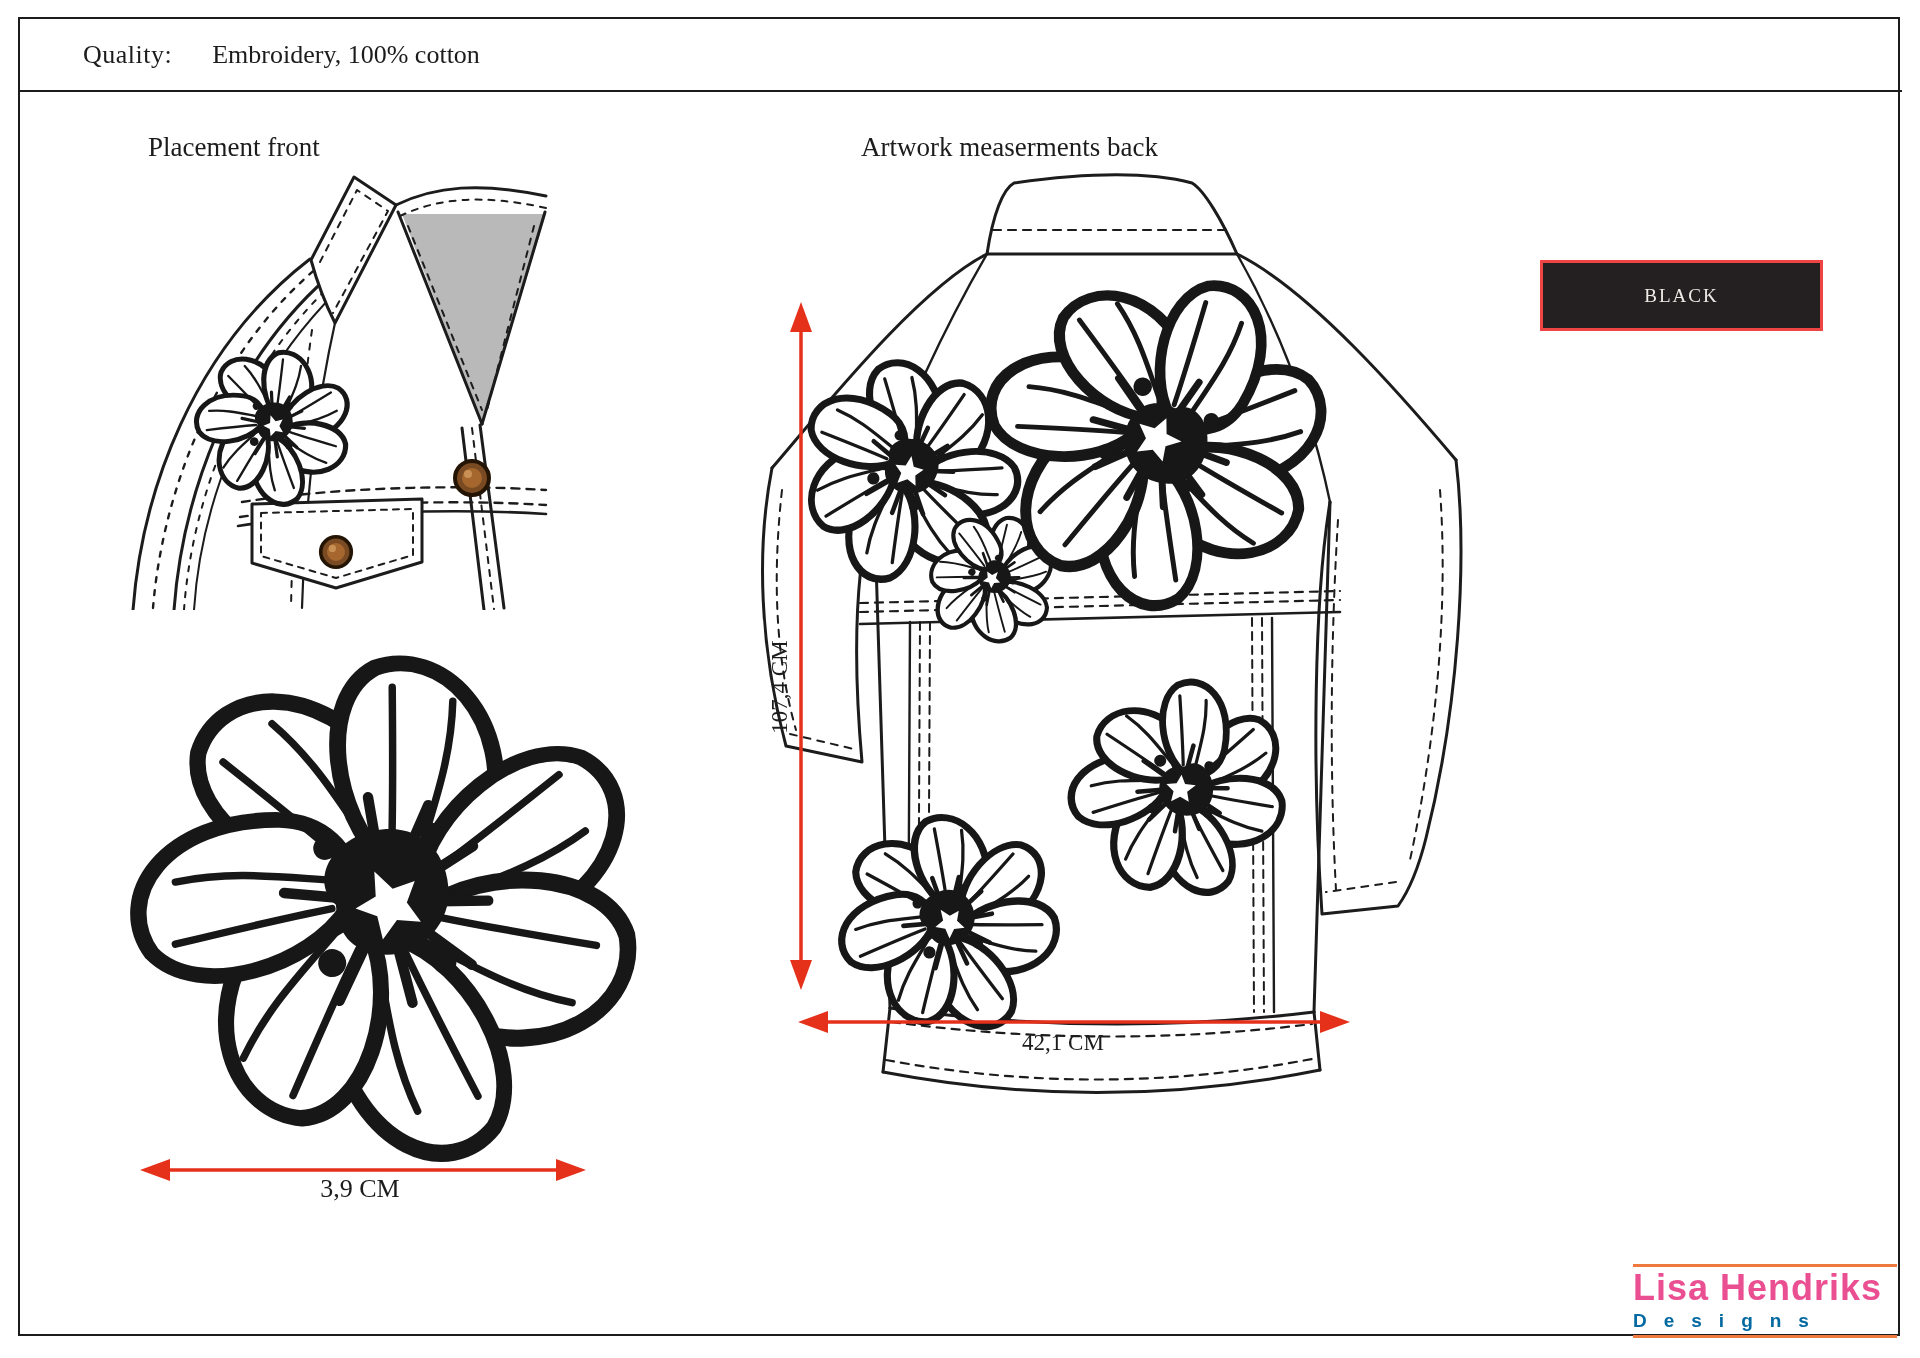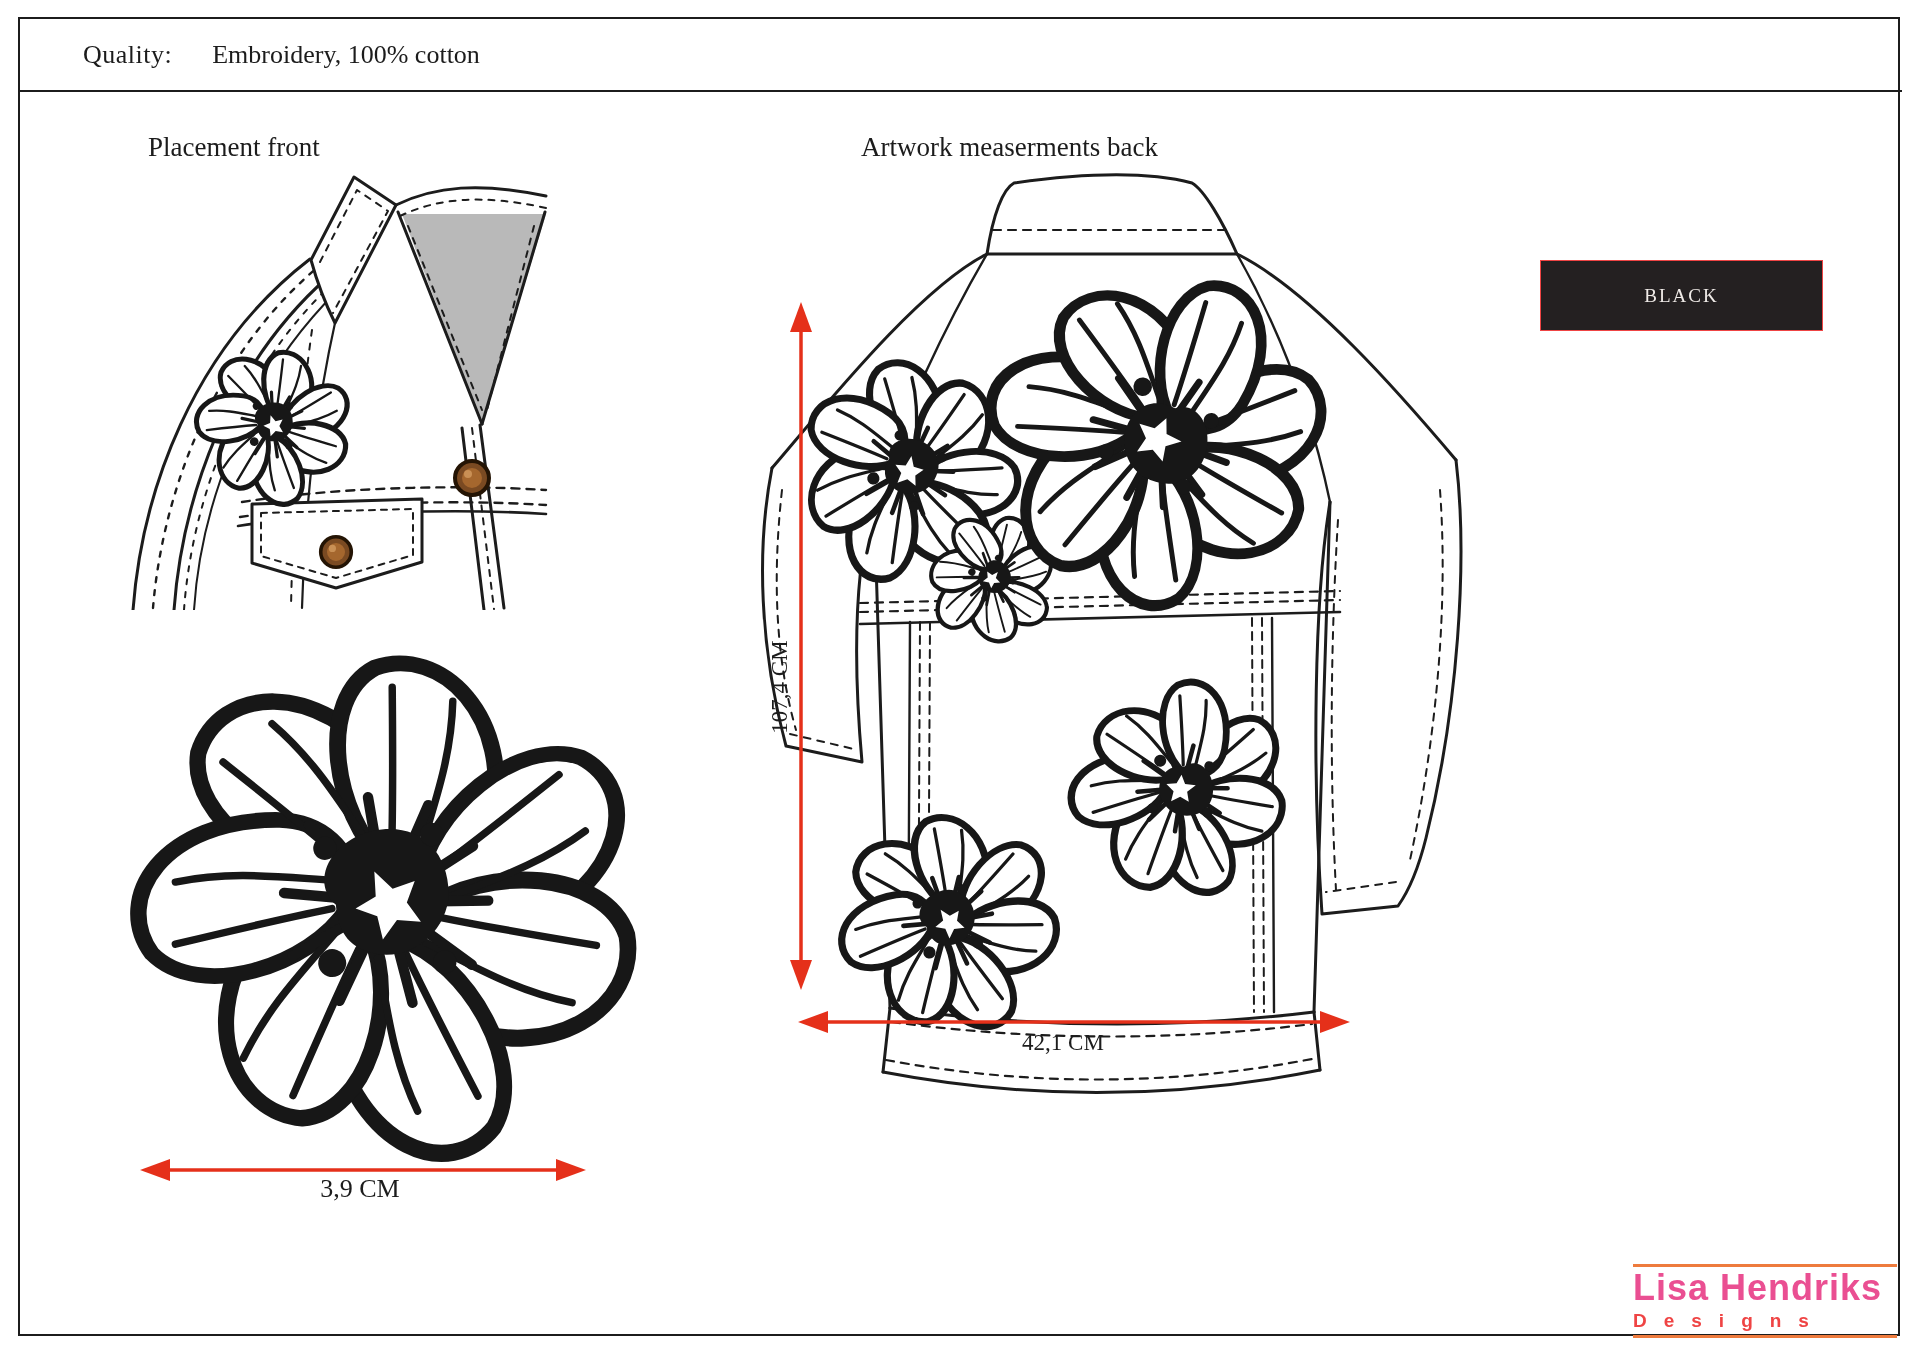--- a/index.html
+++ b/index.html
@@ -22,28 +22,28 @@
   .big-flower{left:118px;top:642px;width:530px;height:530px;}
   .arrow-svg{position:absolute;}
   .arrow-v{left:786px;top:300px;width:30px;height:692px;}
   .arrow-w{left:796px;top:1006px;width:556px;height:32px;}
   .arrow-f{left:138px;top:1153px;width:450px;height:32px;}
   .mlabel{position:absolute;font-size:23px;text-align:center;white-space:nowrap;color:#1c1c1c;}
   .label-h{left:682px;top:672px;width:200px;height:30px;transform:rotate(-90deg);transform-origin:center;}
   .label-w{left:963px;top:1030px;width:200px;}
   .label-f{left:260px;top:1174px;width:200px;font-size:26px;}
   .swatch{position:absolute;left:1540px;top:260px;width:283px;height:71px;
-          background:#242021;border:1px solid #ef4444;box-sizing:border-box;
+          background:#242021;border:3px solid #ef4444;box-sizing:border-box;
           display:flex;align-items:center;justify-content:center;}
   .swatch span{color:#f0ebe8;font-size:19px;letter-spacing:2px;}
   .logo{position:absolute;left:1633px;top:1264px;width:264px;text-align:left;
         font-family:"Liberation Sans",sans-serif;}
   .logo-rule{height:3px;background:#ee7b3d;width:100%;}
   .logo-name{color:#ea4f92;font-size:36px;font-weight:bold;line-height:42px;letter-spacing:1px;white-space:nowrap;}
-  .logo-sub{color:#ef4444;font-size:19px;font-weight:bold;letter-spacing:17px;line-height:24px;
+  .logo-sub{color:#0369a1;font-size:19px;font-weight:bold;letter-spacing:17px;line-height:24px;
             white-space:nowrap;overflow:hidden;margin-bottom:2px;}
   .defs-holder{position:absolute;width:0;height:0;overflow:hidden;}
 </style>
 </head>
 <body>
 
 <div class="page">
 
   <svg class="defs-holder" aria-hidden="true">
     <defs>

